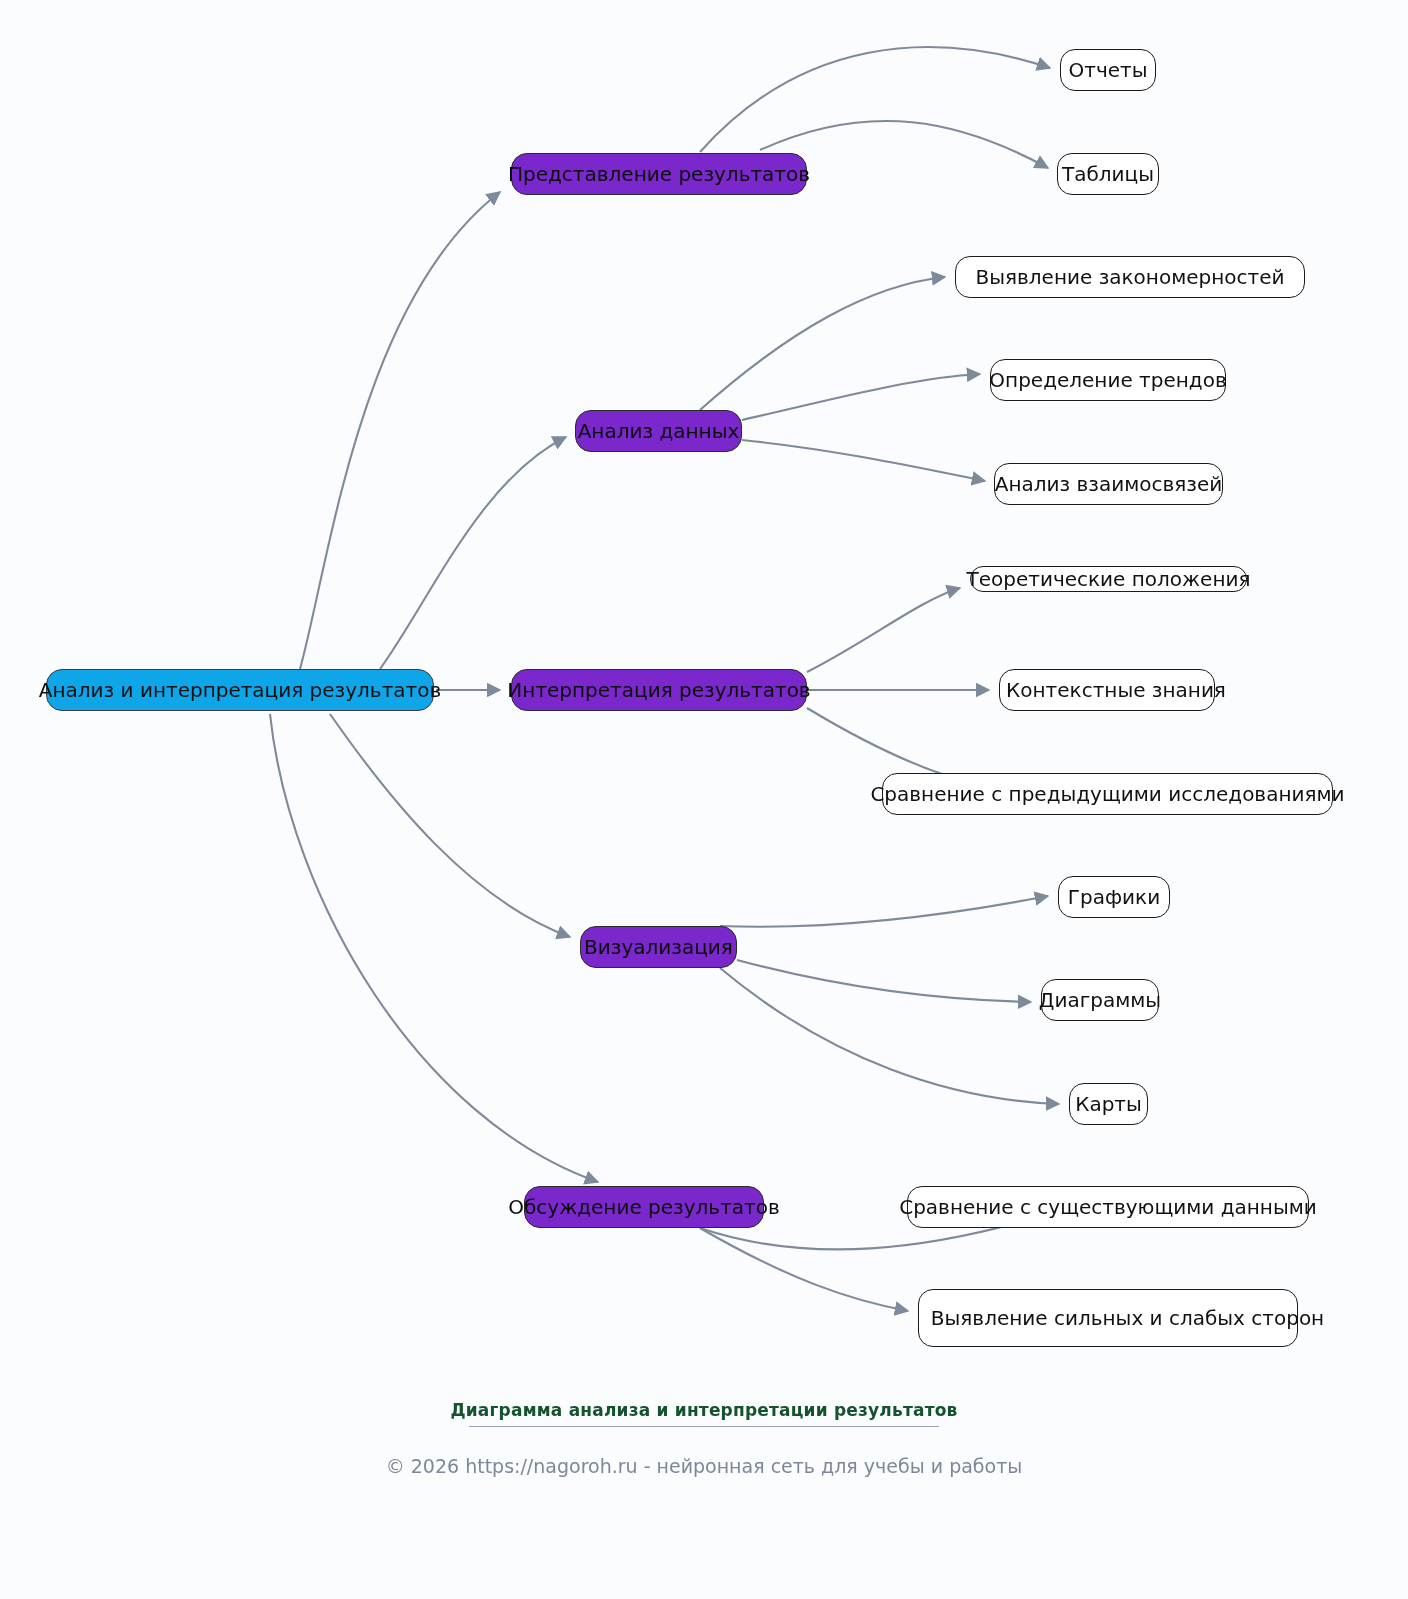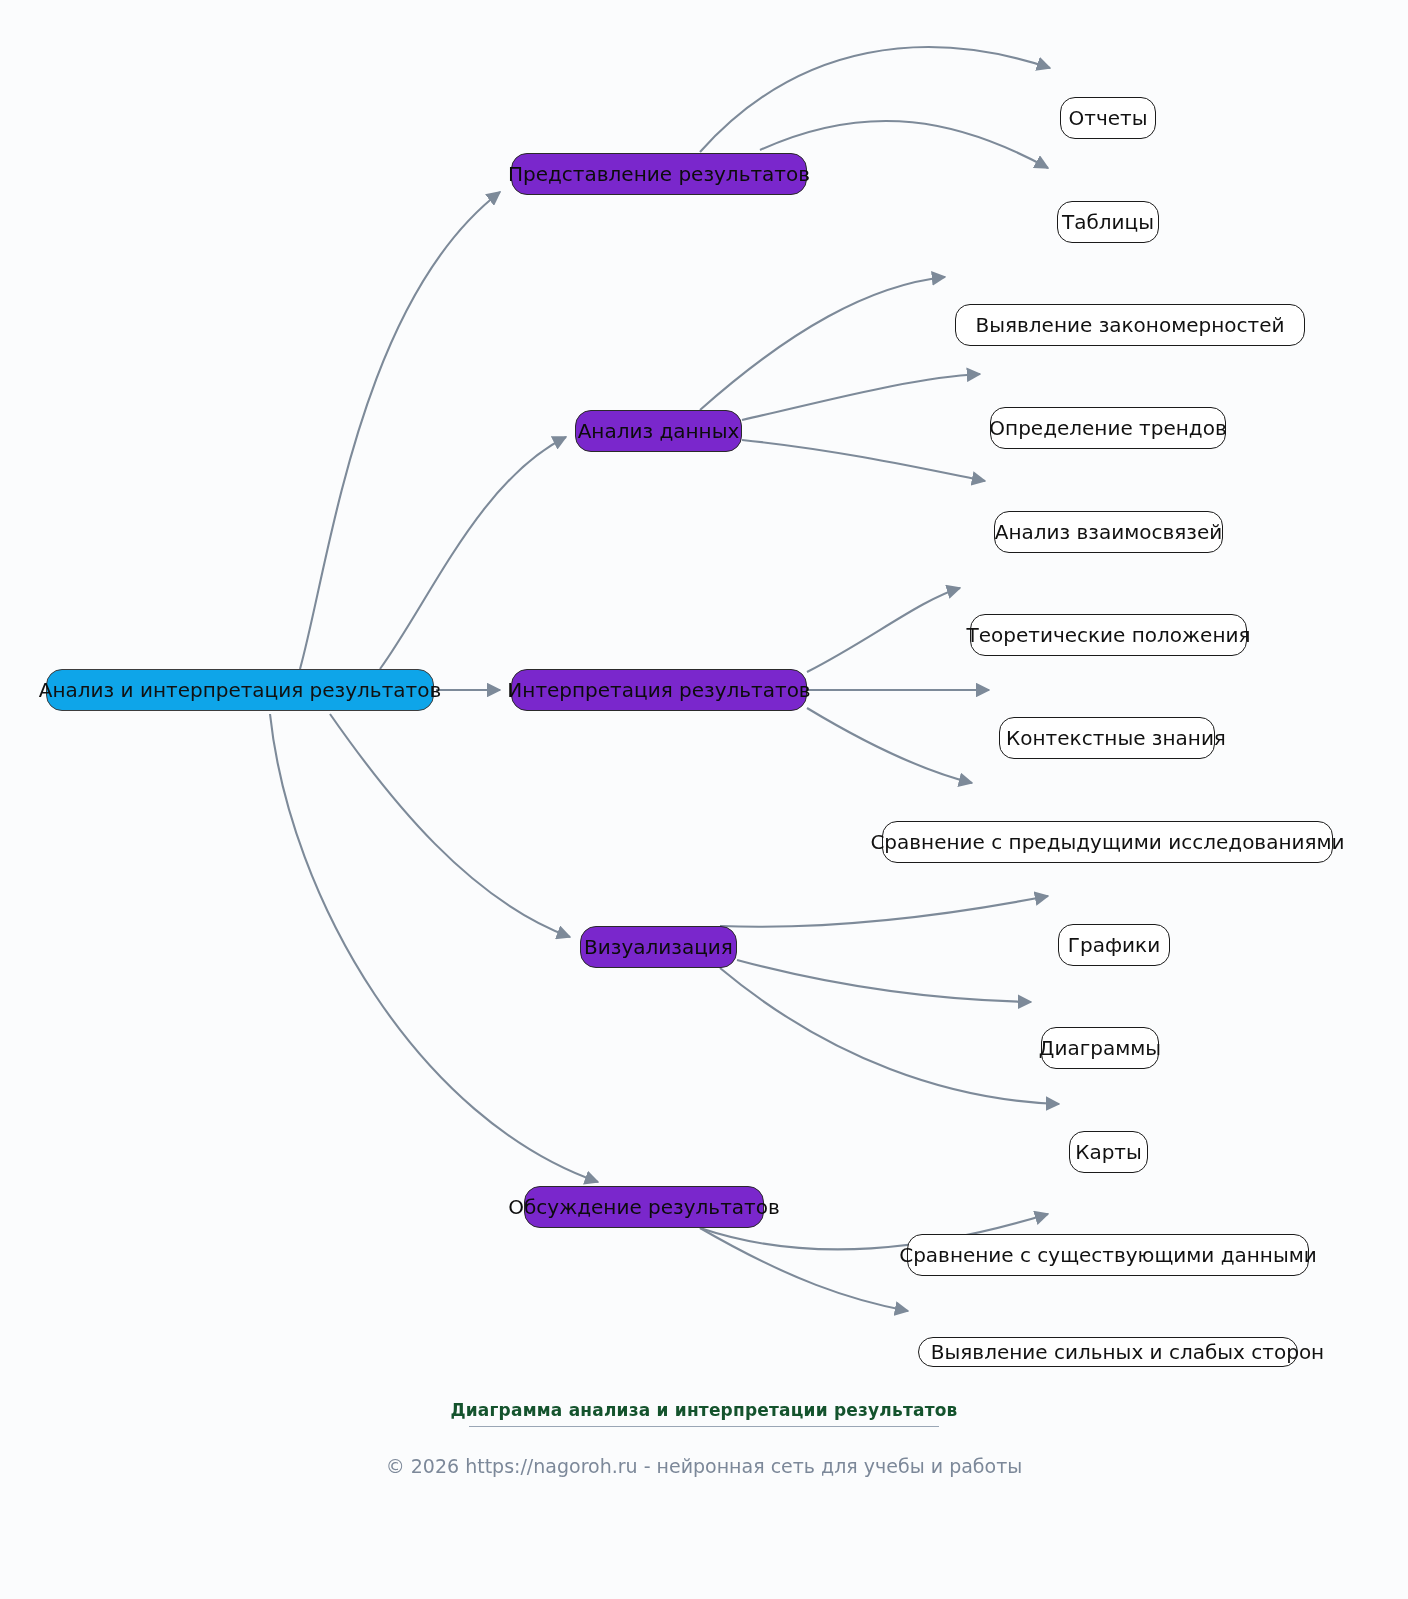--- a/index.html
+++ b/index.html
@@ -64,21 +64,20 @@
     border-radius: 16px;
   }
 
   
   .node.leaf {
     background: #ffffff;
     border: 1.5px solid #1b1b1b;
     color: #111111;
     font-size: 20px;
     border-radius: 15px;
-    margin-top: 48px;
   }
 
   
   #footer {
     position: absolute;
     left: 0;
     top: 1400px;
     width: 1408px;
     text-align: center;
   }
@@ -167,21 +166,21 @@
   <div class="node leaf" style="left:990px; top:359px; width:236px; height:42px;">
     <span class="node-label">Определение трендов</span>
   </div>
   <div class="node leaf" style="left:994px; top:463px; width:229px; height:42px;">
     <span class="node-label">Анализ взаимосвязей</span>
   </div>
 
   <div class="node branch" style="left:511px; top:669px; width:296px; height:42px;">
     <span class="node-label">Интерпретация результатов</span>
   </div>
-  <div class="node leaf" style="left:970px; top:566px; width:277px; height:42px;">
+  <div class="node leaf" style="left:970px; top:566px; width:277px; height:26px;">
     <span class="node-label">Теоретические положения</span>
   </div>
   <div class="node leaf" style="left:999px; top:669px; width:216px; height:42px;padding-left:18px;">
     <span class="node-label">Контекстные знания</span>
   </div>
   <div class="node leaf" style="left:882px; top:773px; width:451px; height:42px;">
     <span class="node-label">Сравнение с предыдущими исследованиями</span>
   </div>
 
   <div class="node branch" style="left:580px; top:926px; width:157px; height:42px;">
@@ -196,21 +195,21 @@
   <div class="node leaf" style="left:1069px; top:1083px; width:79px; height:42px;">
     <span class="node-label">Карты</span>
   </div>
 
   <div class="node branch" style="left:524px; top:1186px; width:240px; height:42px;">
     <span class="node-label">Обсуждение результатов</span>
   </div>
   <div class="node leaf" style="left:907px; top:1186px; width:402px; height:42px;">
     <span class="node-label">Сравнение с существующими данными</span>
   </div>
-  <div class="node leaf" style="left:918px; top:1289px; width:380px; height:30px;padding-left:39px;">
+  <div class="node leaf" style="left:918px; top:1289px; width:380px; height:58px;padding-left:39px;">
     <span class="node-label">Выявление сильных и слабых сторон</span>
   </div>
 
   <div id="footer">
     <div id="footer-title">Диаграмма анализа и интерпретации результатов</div>
     <hr id="footer-divider">
     <div id="footer-copyright">© 2026 https://nagoroh.ru - нейронная сеть для учебы и работы</div>
   </div>
 
 </div>

